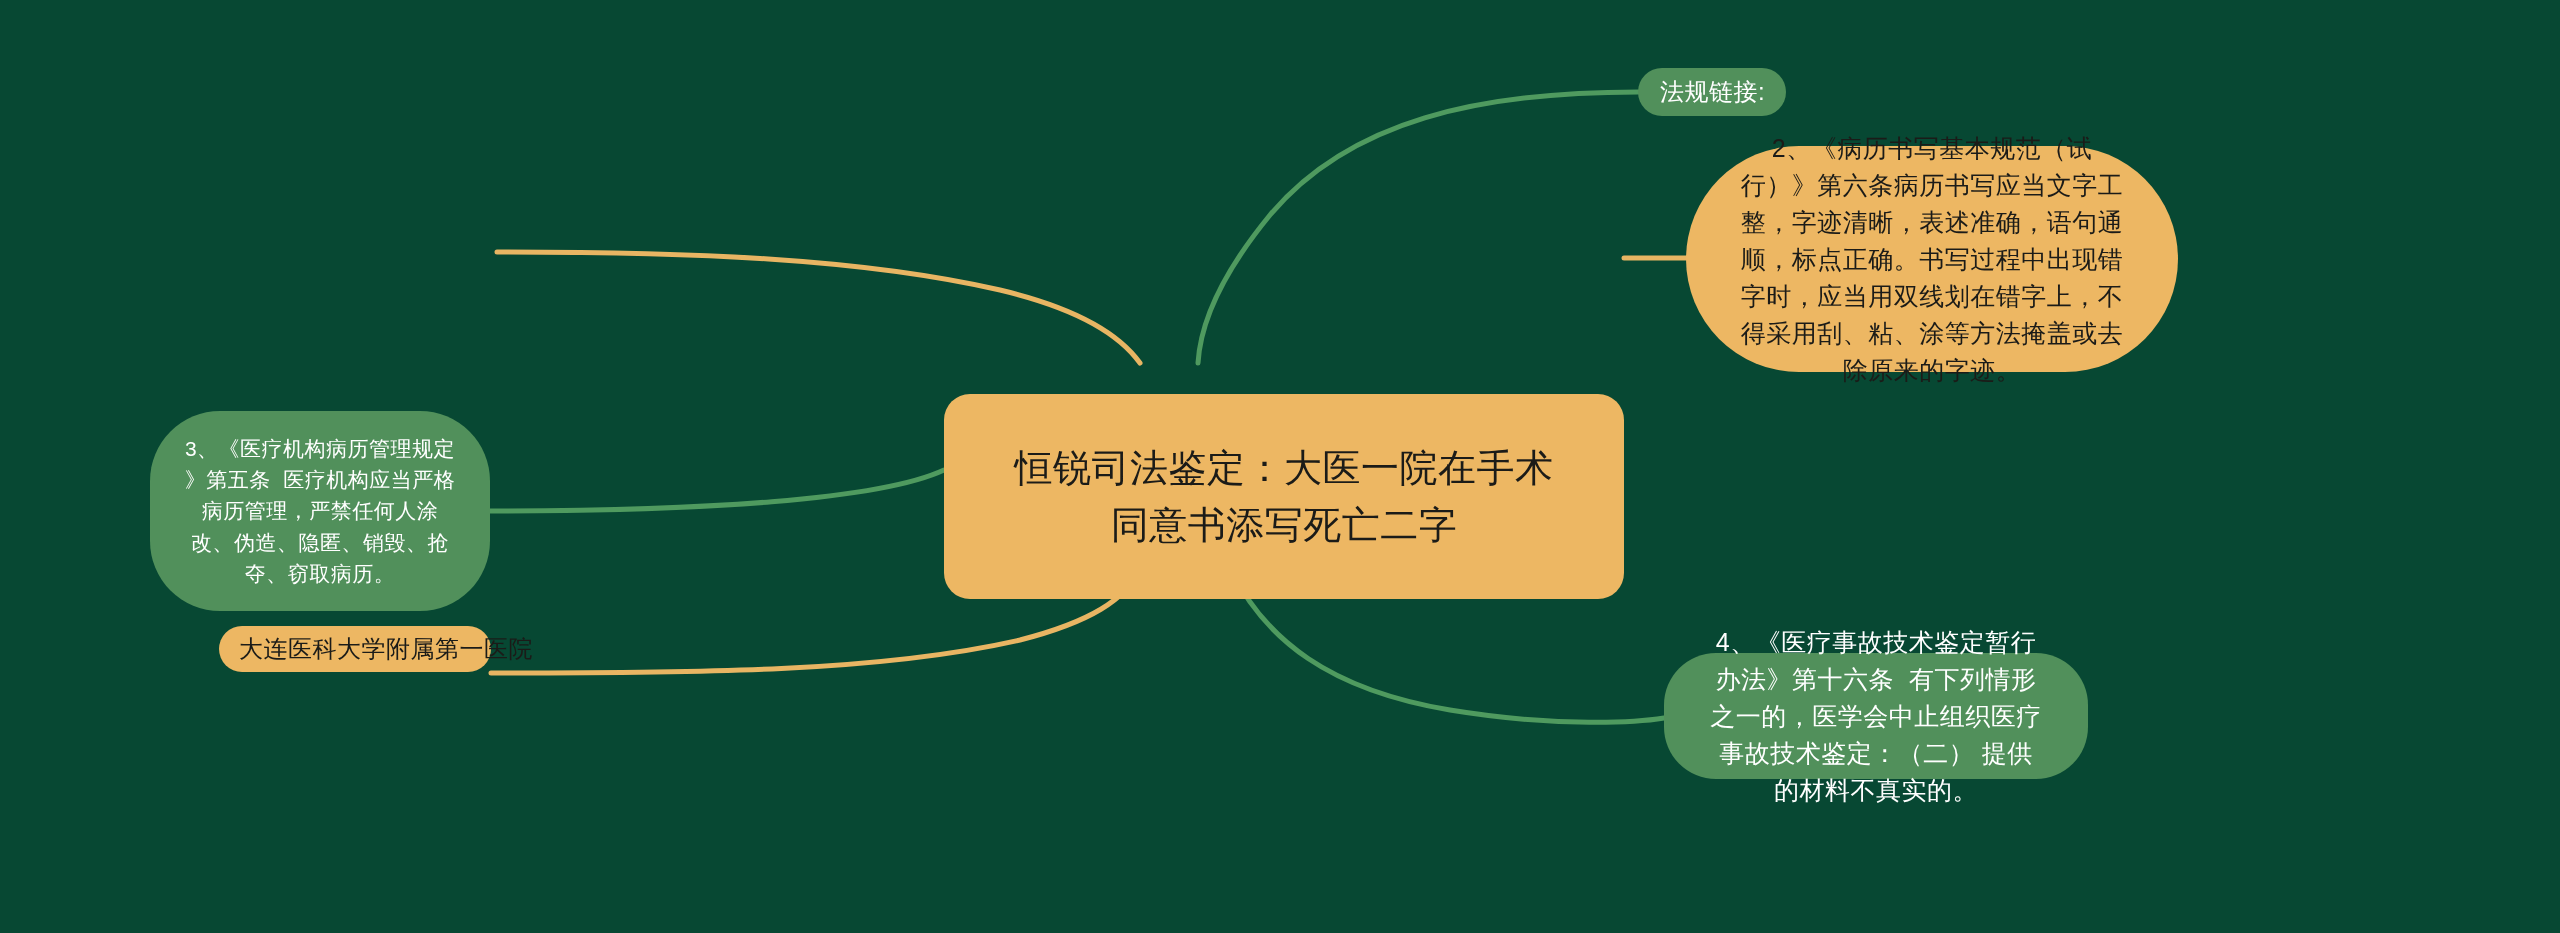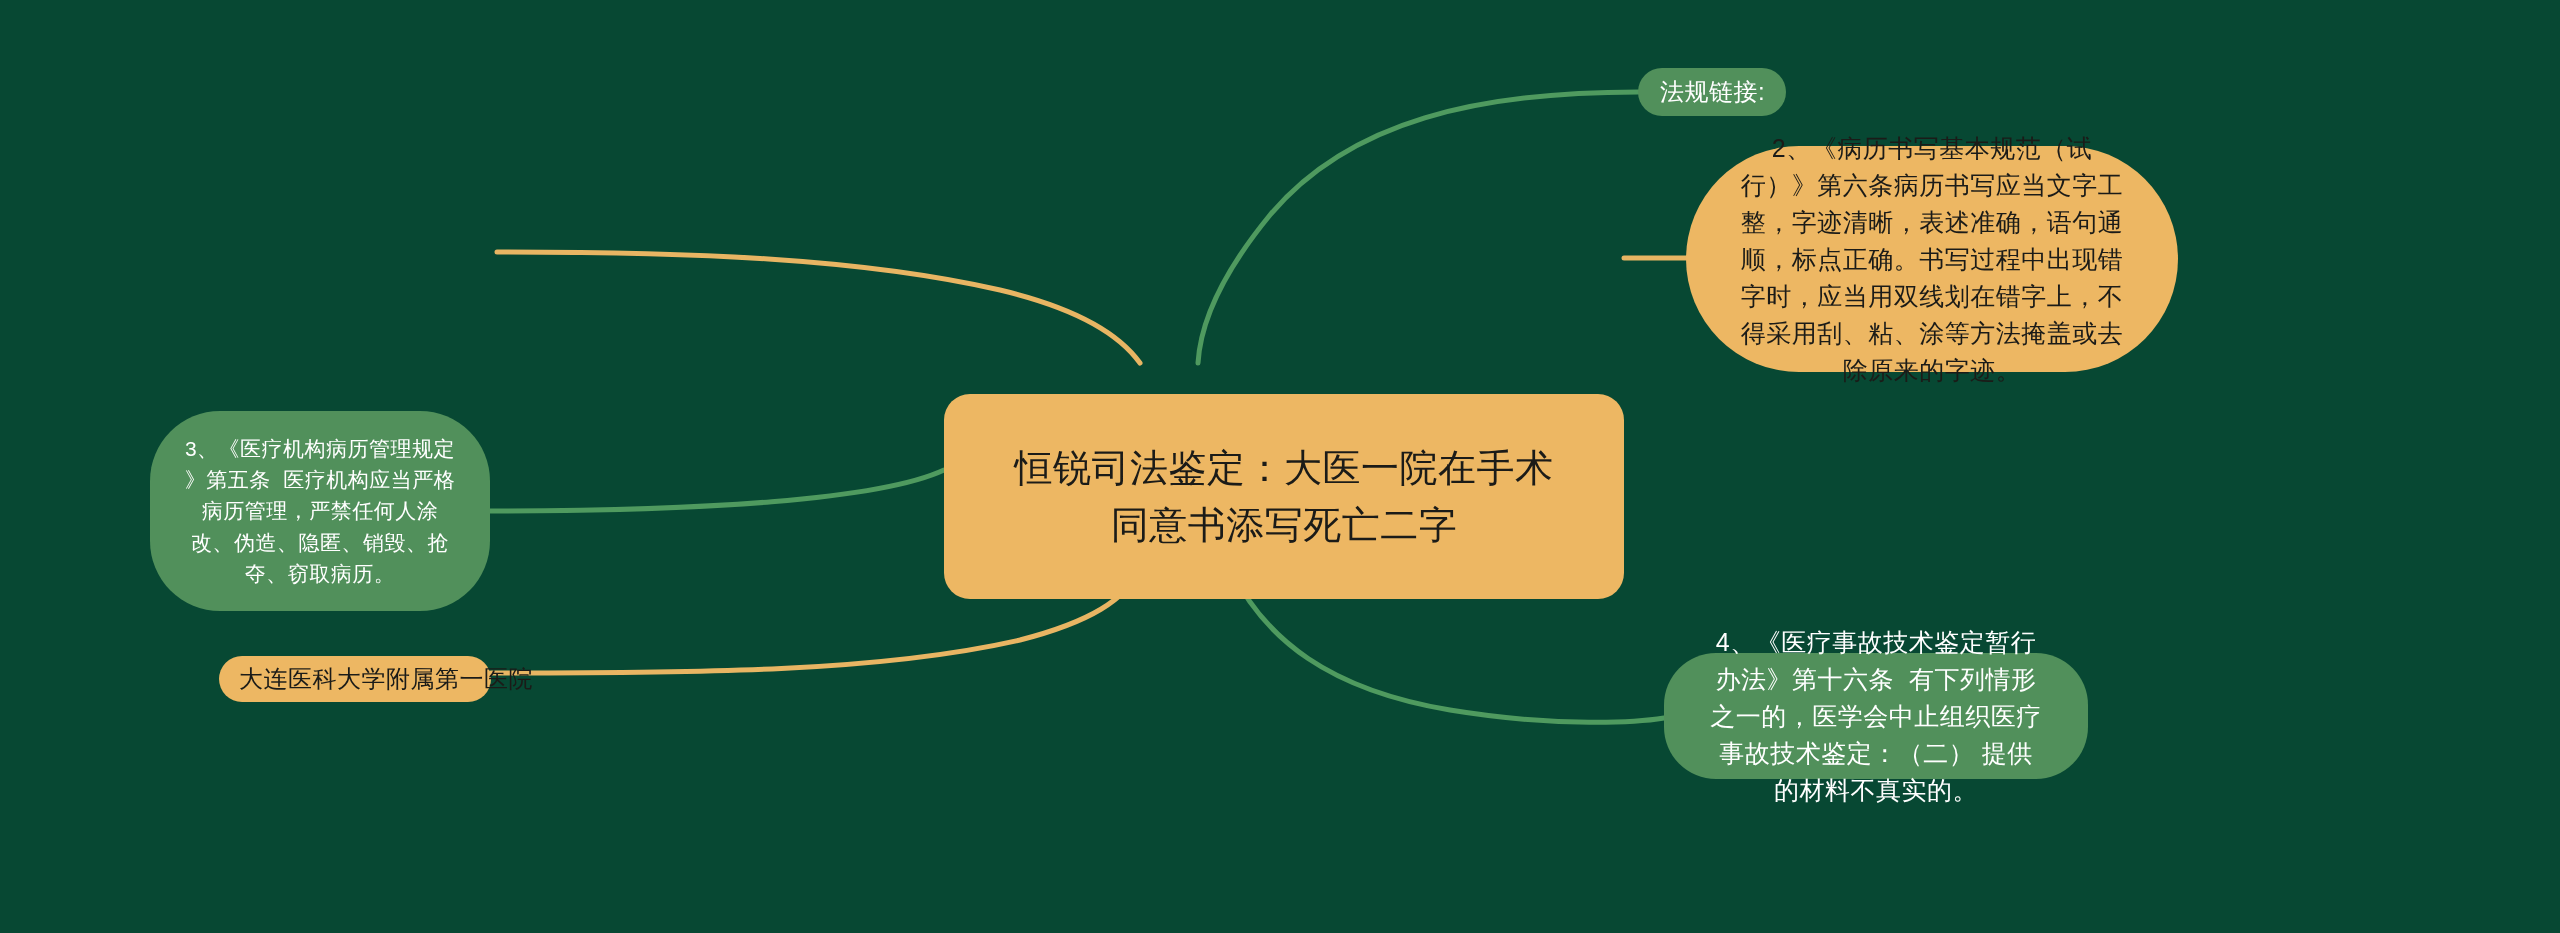--- a/index.html
+++ b/index.html
@@ -103,21 +103,21 @@
 
   <div class="node n-orange" id="node-center" style="left: 944px; top: 363px; width: 680px; height: 205px; border-radius: 26px; font-size: 38px; padding: 20px 54px; margin-top: 31px;">
     <span class="txt">恒锐司法鉴定：大医一院在手术同意书添写死亡二字</span>
   </div>
 
 
   <div class="node n-green" id="node-3" style="left: 150px; top: 411px; width: 340px; height: 200px; border-radius: 70px; font-size: 21px; padding: 6px 34px;">
     <span class="txt">3、《医疗机构病历管理规定 》第五条  医疗机构应当严格病历管理，严禁任何人涂改、伪造、隐匿、销毁、抢夺、窃取病历。</span>
   </div>
 
-  <div class="node n-orange" id="node-hospital" style="left: 219px; top: 656px; width: 272px; height: 46px; border-radius: 23px; font-size: 24px; padding: 6px 20px;">
+  <div class="node n-orange" id="node-hospital" style="left: 219px; top: 626px; width: 272px; height: 46px; border-radius: 23px; font-size: 24px; padding: 6px 20px;">
     <span class="txt">大连医科大学附属第一医院</span>
   </div>
 
   <div class="node n-green" id="node-link" style="left: 1638px; top: 68px; width: 148px; height: 48px; border-radius: 24px; font-size: 24px; padding: 6px 22px; align-items: center;">
     <span class="txt">法规链接:</span>
   </div>
 
   <div class="node n-orange" id="node-2" style="left: 1686px; top: 146px; width: 492px; height: 226px; border-radius: 113px; font-size: 25px; padding: 6px 50px;">
     <span class="txt">2、《病历书写基本规范（试行）》第六条病历书写应当文字工整，字迹清晰，表述准确，语句通顺，标点正确。书写过程中出现错字时，应当用双线划在错字上，不得采用刮、粘、涂等方法掩盖或去除原来的字迹。</span>
   </div>

